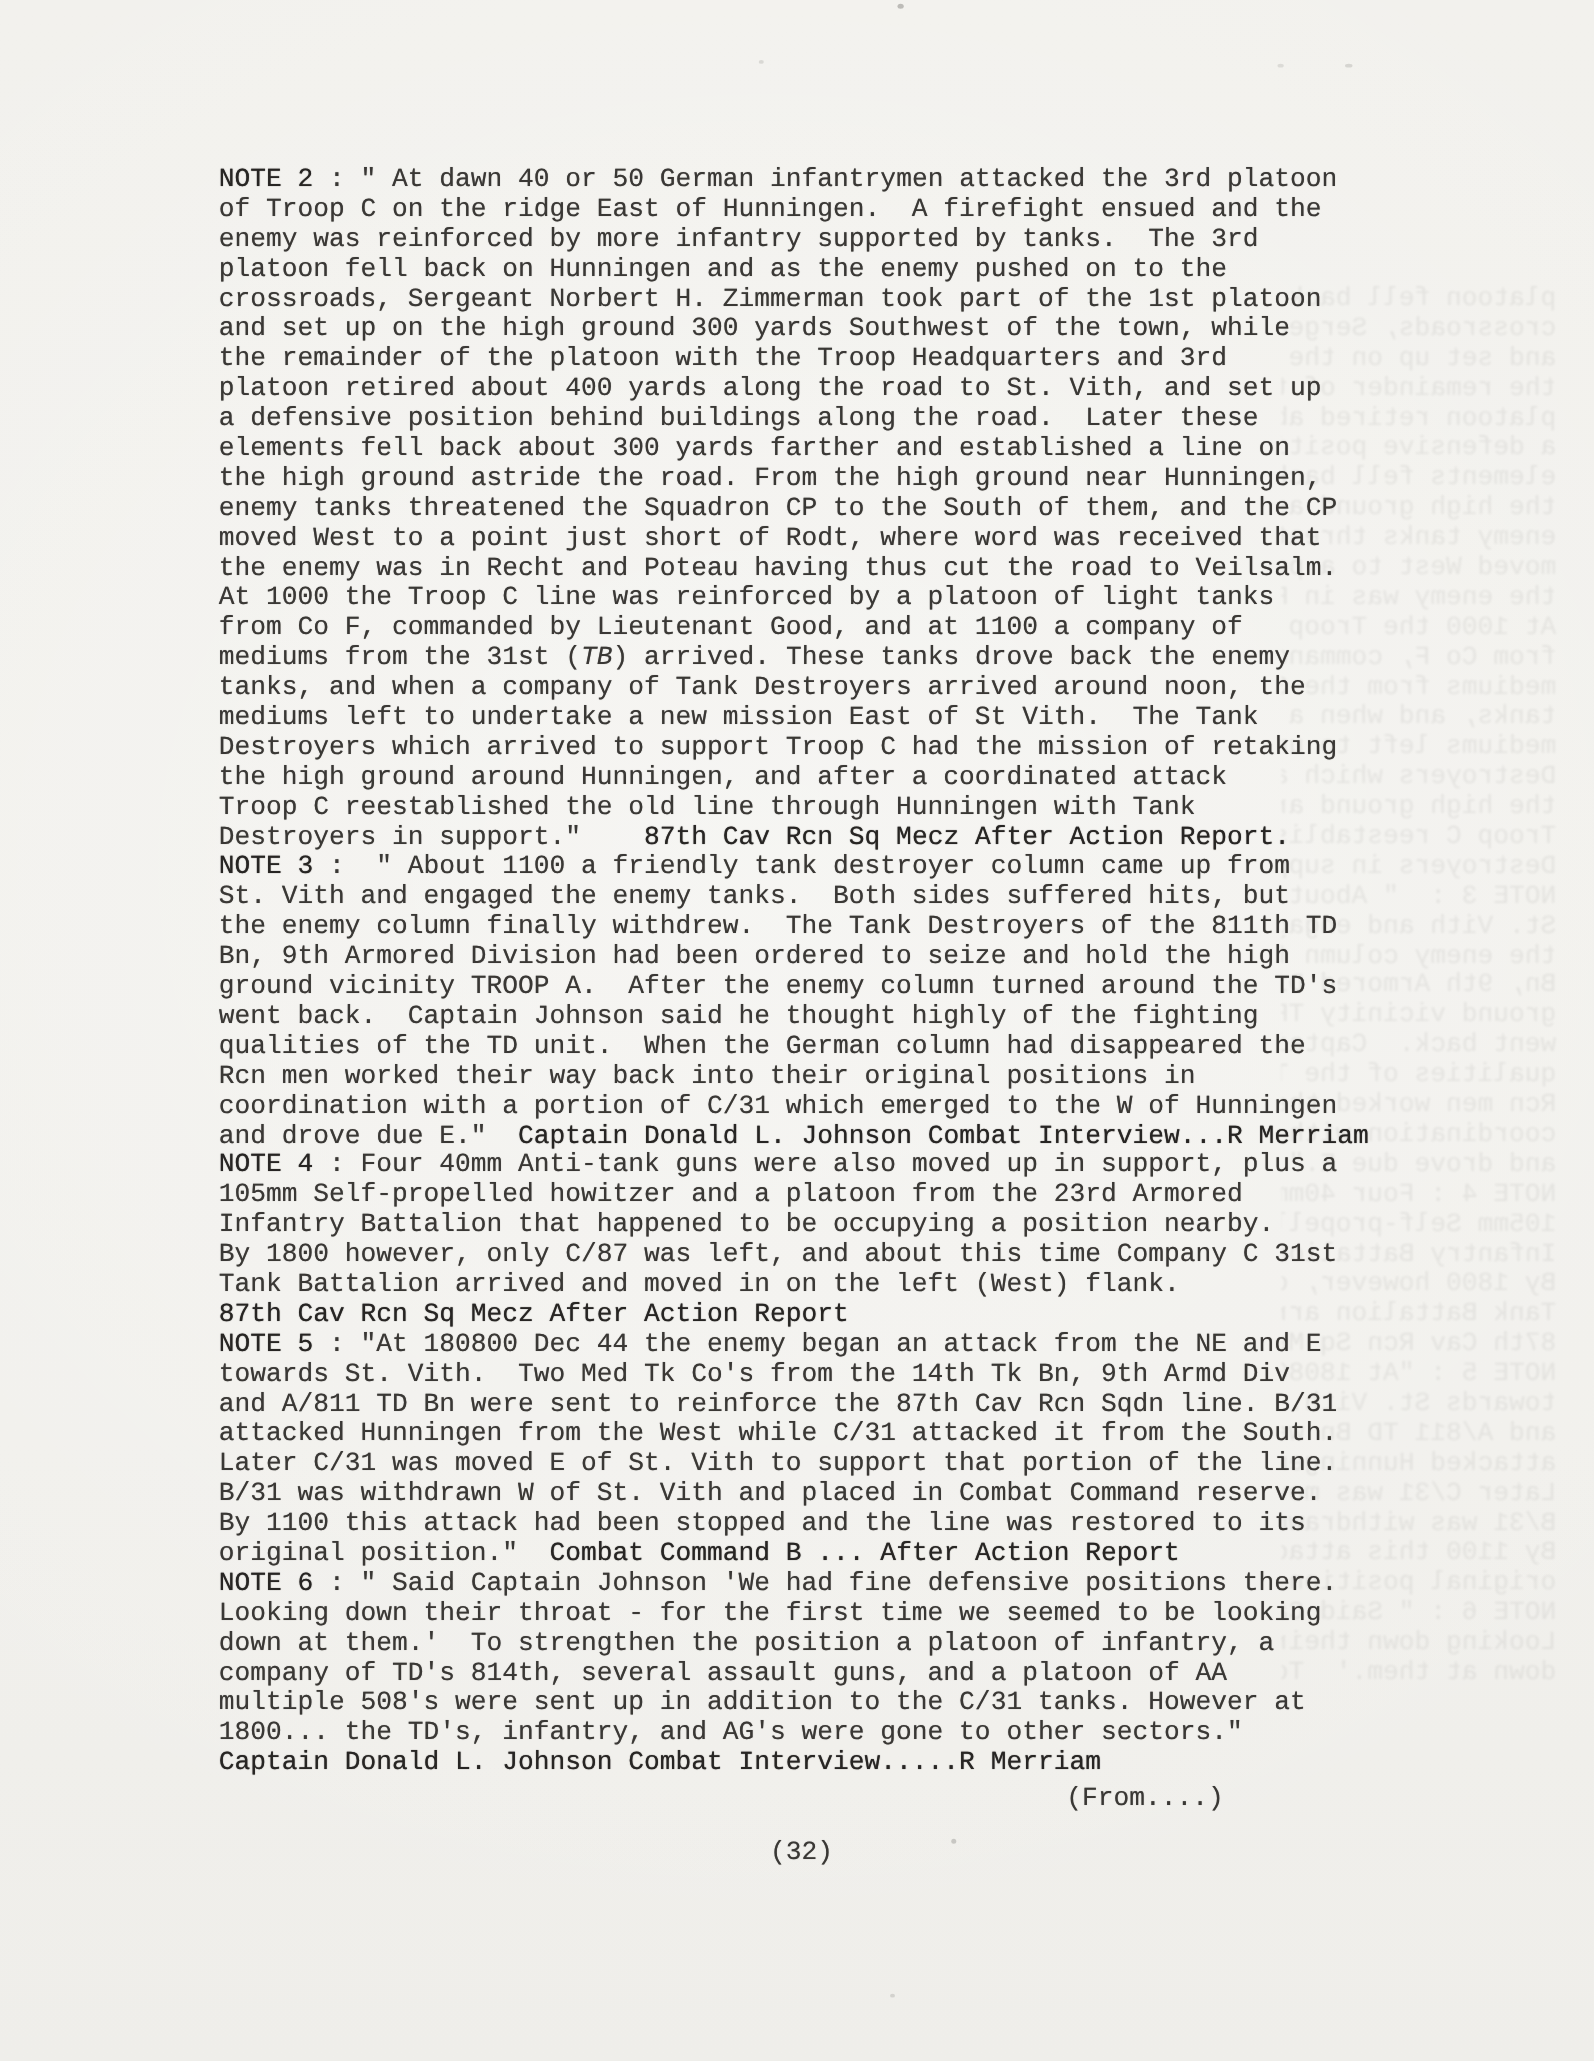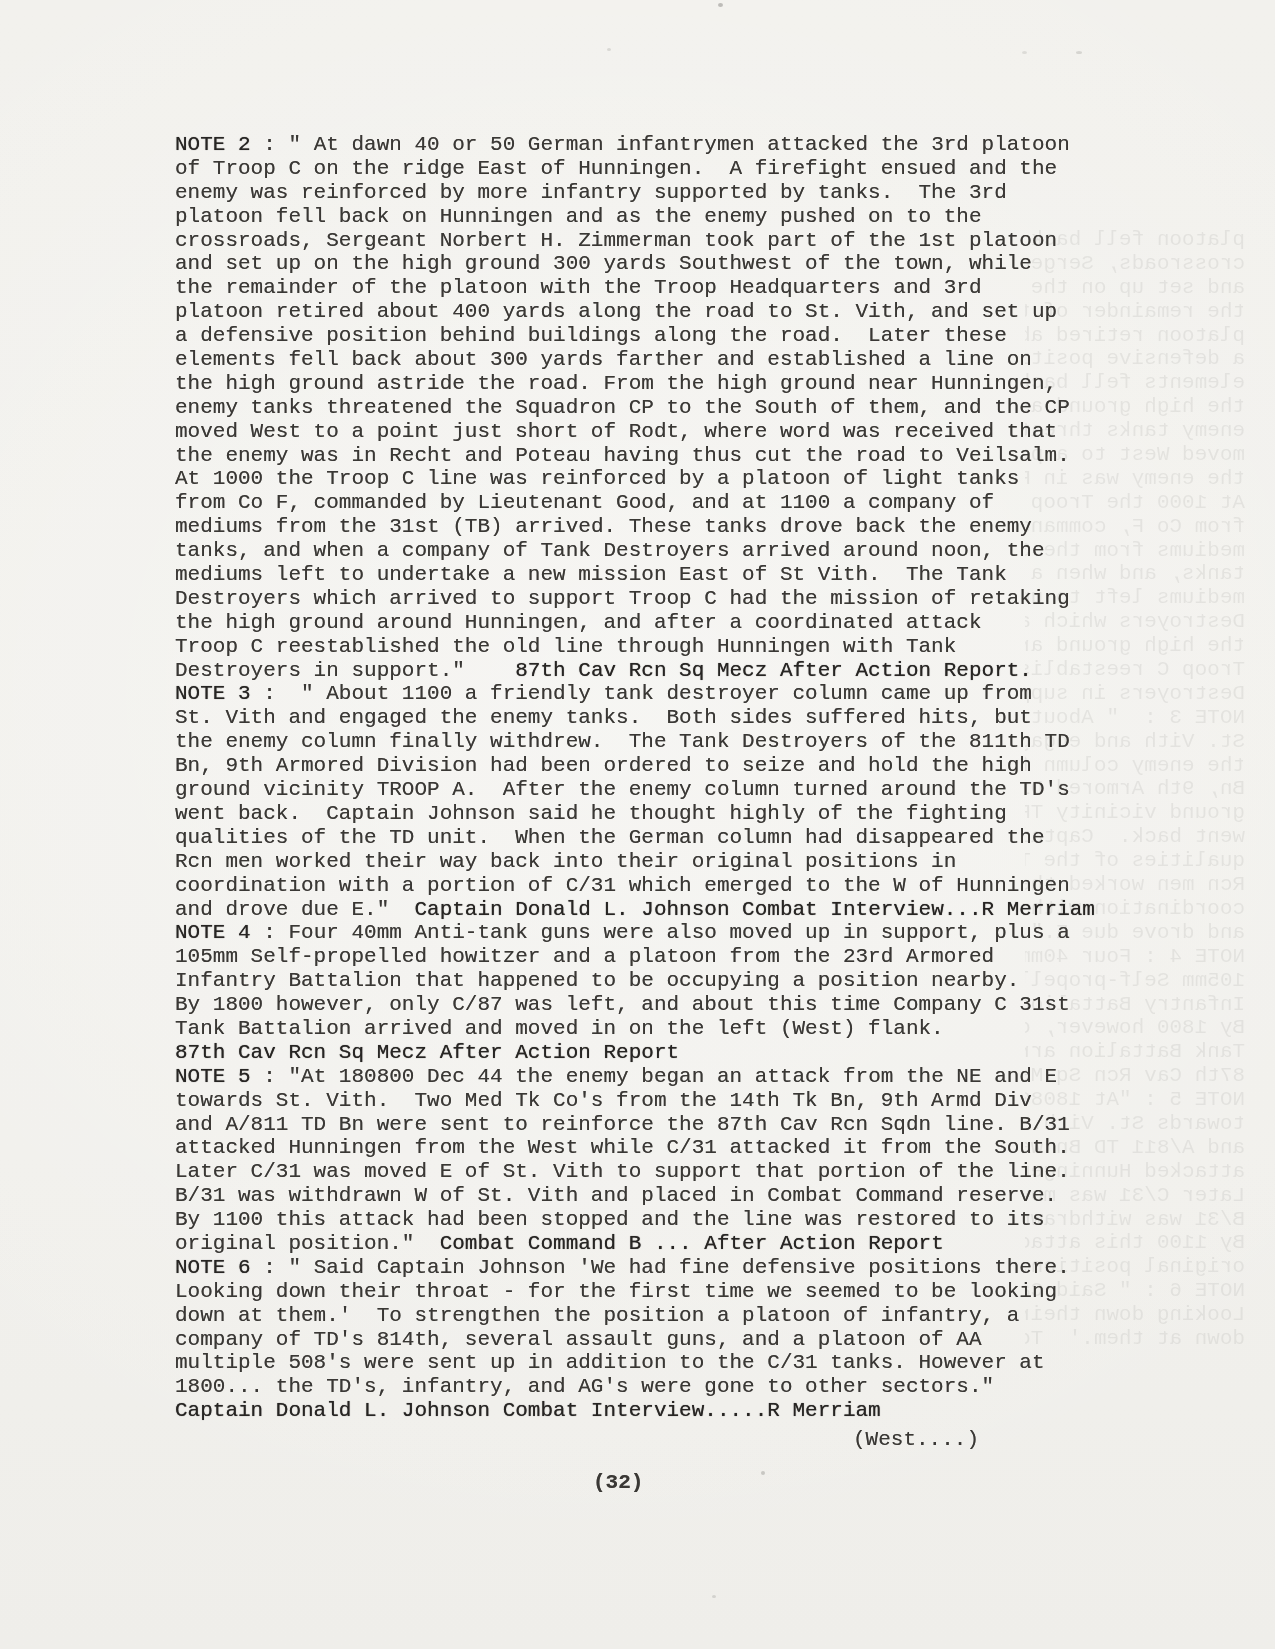--- a/index.html
+++ b/index.html
@@ -26,30 +26,30 @@
     font-size:21px;line-height:23.9px;
     color:var(--ink);
     white-space:pre;
     text-shadow:0 0 0.6px rgba(58,56,53,0.65);
   }
   .text .line{height:23.9px;}
   .text .b{
     font-weight:400;color:var(--ink-bold);
     text-shadow:0 0 0.8px rgba(30,28,26,0.8);
   }
-  .text .i{}
+  .text .i{font-style:italic;}
   
   .cont,.pagenum{
     position:absolute;
     font-size:21px;line-height:23.9px;white-space:pre;
     color:var(--ink);
     text-shadow:0 0 0.6px rgba(58,56,53,0.6);
   }
   .cont{left:853px;top:1428px;}
-  .pagenum{left:593px;top:1471px;font-weight:bold;}
+  .pagenum{left:616px;top:1471px;}
   
   .ghost{
     position:absolute;left:1025px;top:228px;width:220px;height:1210px;
     overflow:hidden;
     transform:scaleX(-1);
     opacity:0.085;
     filter:blur(0.7px);
     font-size:21px;line-height:23.9px;white-space:pre;
     color:#4a4a47;
     pointer-events:none;
@@ -63,21 +63,21 @@
   .speck.s4{left:1076px;top:51px;width:6px;height:3px;background:#d6d5d1;}
   .speck.s5{left:761px;top:1471px;width:4px;height:4px;background:#c8c7c3;}
   .speck.s6{left:712px;top:1595px;width:4px;height:3px;background:#d3d2ce;}
 </style>
 </head>
 <body>
 
 <div class="page">
   <div class="ghost" aria-hidden="true"><div>platoon fell back on Hunningen and as the enemy pushed on to the</div><div>crossroads, Sergeant Norbert H. Zimmerman took part of the 1st platoon</div><div>and set up on the high ground 300 yards Southwest of the town, while</div><div>the remainder of the platoon with the Troop Headquarters and 3rd</div><div>platoon retired about 400 yards along the road to St. Vith, and set up</div><div>a defensive position behind buildings along the road.  Later these</div><div>elements fell back about 300 yards farther and established a line on</div><div>the high ground astride the road. From the high ground near Hunningen,</div><div>enemy tanks threatened the Squadron CP to the South of them, and the CP</div><div>moved West to a point just short of Rodt, where word was received that</div><div>the enemy was in Recht and Poteau having thus cut the road to Veilsalm.</div><div>At 1000 the Troop C line was reinforced by a platoon of light tanks</div><div>from Co F, commanded by Lieutenant Good, and at 1100 a company of</div><div>mediums from the 31st (TB) arrived. These tanks drove back the enemy</div><div>tanks, and when a company of Tank Destroyers arrived around noon, the</div><div>mediums left to undertake a new mission East of St Vith.  The Tank</div><div>Destroyers which arrived to support Troop C had the mission of retaking</div><div>the high ground around Hunningen, and after a coordinated attack</div><div>Troop C reestablished the old line through Hunningen with Tank</div><div>Destroyers in support."    87th Cav Rcn Sq Mecz After Action Report.</div><div>NOTE 3 :  " About 1100 a friendly tank destroyer column came up from</div><div>St. Vith and engaged the enemy tanks.  Both sides suffered hits, but</div><div>the enemy column finally withdrew.  The Tank Destroyers of the 811th TD</div><div>Bn, 9th Armored Division had been ordered to seize and hold the high</div><div>ground vicinity TROOP A.  After the enemy column turned around the TD's</div><div>went back.  Captain Johnson said he thought highly of the fighting</div><div>qualities of the TD unit.  When the German column had disappeared the</div><div>Rcn men worked their way back into their original positions in</div><div>coordination with a portion of C/31 which emerged to the W of Hunningen</div><div>and drove due E."  Captain Donald L. Johnson Combat Interview...R Merriam</div><div>NOTE 4 : Four 40mm Anti-tank guns were also moved up in support, plus a</div><div>105mm Self-propelled howitzer and a platoon from the 23rd Armored</div><div>Infantry Battalion that happened to be occupying a position nearby.</div><div>By 1800 however, only C/87 was left, and about this time Company C 31st</div><div>Tank Battalion arrived and moved in on the left (West) flank.</div><div>87th Cav Rcn Sq Mecz After Action Report</div><div>NOTE 5 : "At 180800 Dec 44 the enemy began an attack from the NE and E</div><div>towards St. Vith.  Two Med Tk Co's from the 14th Tk Bn, 9th Armd Div</div><div>and A/811 TD Bn were sent to reinforce the 87th Cav Rcn Sqdn line. B/31</div><div>attacked Hunningen from the West while C/31 attacked it from the South.</div><div>Later C/31 was moved E of St. Vith to support that portion of the line.</div><div>B/31 was withdrawn W of St. Vith and placed in Combat Command reserve.</div><div>By 1100 this attack had been stopped and the line was restored to its</div><div>original position."  Combat Command B ... After Action Report</div><div>NOTE 6 : " Said Captain Johnson 'We had fine defensive positions there.</div><div>Looking down their throat - for the first time we seemed to be looking</div><div>down at them.'  To strengthen the position a platoon of infantry, a</div></div>
   <div class="text"><div class="line"><span class="b ">NOTE 2</span><span class=""> : " At dawn 40 or 50 German infantrymen attacked the 3rd platoon</span></div><div class="line"><span class="">of Troop C on the ridge East of Hunningen.  A firefight ensued and the</span></div><div class="line"><span class="">enemy was reinforced by more infantry supported by tanks.  The 3rd</span></div><div class="line"><span class="">platoon fell back on Hunningen and as the enemy pushed on to the</span></div><div class="line"><span class="">crossroads, Sergeant Norbert H. Zimmerman took part of the 1st platoon</span></div><div class="line"><span class="">and set up on the high ground 300 yards Southwest of the town, while</span></div><div class="line"><span class="">the remainder of the platoon with the Troop Headquarters and 3rd</span></div><div class="line"><span class="">platoon retired about 400 yards along the road to St. Vith, and set up</span></div><div class="line"><span class="">a defensive position behind buildings along the road.  Later these</span></div><div class="line"><span class="">elements fell back about 300 yards farther and established a line on</span></div><div class="line"><span class="">the high ground astride the road. From the high ground near Hunningen,</span></div><div class="line"><span class="">enemy tanks threatened the Squadron CP to the South of them, and the CP</span></div><div class="line"><span class="">moved West to a point just short of Rodt, where word was received that</span></div><div class="line"><span class="">the enemy was in Recht and Poteau having thus cut the road to Veilsalm.</span></div><div class="line"><span class="">At 1000 the Troop C line was reinforced by a platoon of light tanks</span></div><div class="line"><span class="">from Co F, commanded by Lieutenant Good, and at 1100 a company of</span></div><div class="line"><span class="">mediums from the 31st (</span><span class="i">TB</span><span class="">) arrived. These tanks drove back the enemy</span></div><div class="line"><span class="">tanks, and when a company of Tank Destroyers arrived around noon, the</span></div><div class="line"><span class="">mediums left to undertake a new mission East of St Vith.  The Tank</span></div><div class="line"><span class="">Destroyers which arrived to support Troop C had the mission of retaking</span></div><div class="line"><span class="">the high ground around Hunningen, and after a coordinated attack</span></div><div class="line"><span class="">Troop C reestablished the old line through Hunningen with Tank</span></div><div class="line"><span class="">Destroyers in support."    </span><span class="b ">87th Cav Rcn Sq Mecz After Action Report.</span></div><div class="line"><span class="b ">NOTE 3</span><span class=""> :  " About 1100 a friendly tank destroyer column came up from</span></div><div class="line"><span class="">St. Vith and engaged the enemy tanks.  Both sides suffered hits, but</span></div><div class="line"><span class="">the enemy column finally withdrew.  The Tank Destroyers of the 811th TD</span></div><div class="line"><span class="">Bn, 9th Armored Division had been ordered to seize and hold the high</span></div><div class="line"><span class="">ground vicinity TROOP A.  After the enemy column turned around the TD's</span></div><div class="line"><span class="">went back.  Captain Johnson said he thought highly of the fighting</span></div><div class="line"><span class="">qualities of the TD unit.  When the German column had disappeared the</span></div><div class="line"><span class="">Rcn men worked their way back into their original positions in</span></div><div class="line"><span class="">coordination with a portion of C/31 which emerged to the W of Hunningen</span></div><div class="line"><span class="">and drove due E."  </span><span class="b ">Captain Donald L. Johnson Combat Interview...R Merriam</span></div><div class="line"><span class="b ">NOTE 4</span><span class=""> : Four 40mm Anti-tank guns were also moved up in support, plus a</span></div><div class="line"><span class="">105mm Self-propelled howitzer and a platoon from the 23rd Armored</span></div><div class="line"><span class="">Infantry Battalion that happened to be occupying a position nearby.</span></div><div class="line"><span class="">By 1800 however, only C/87 was left, and about this time Company C 31st</span></div><div class="line"><span class="">Tank Battalion arrived and moved in on the left (West) flank.</span></div><div class="line"><span class="b ">87th Cav Rcn Sq Mecz After Action Report</span></div><div class="line"><span class="b ">NOTE 5</span><span class=""> : "At 180800 Dec 44 the enemy began an attack from the NE and E</span></div><div class="line"><span class="">towards St. Vith.  Two Med Tk Co's from the 14th Tk Bn, 9th Armd Div</span></div><div class="line"><span class="">and A/811 TD Bn were sent to reinforce the 87th Cav Rcn Sqdn line. B/31</span></div><div class="line"><span class="">attacked Hunningen from the West while C/31 attacked it from the South.</span></div><div class="line"><span class="">Later C/31 was moved E of St. Vith to support that portion of the line.</span></div><div class="line"><span class="">B/31 was withdrawn W of St. Vith and placed in Combat Command reserve.</span></div><div class="line"><span class="">By 1100 this attack had been stopped and the line was restored to its</span></div><div class="line"><span class="">original position."  </span><span class="b ">Combat Command B ... After Action Report</span></div><div class="line"><span class="b ">NOTE 6</span><span class=""> : " Said Captain Johnson 'We had fine defensive positions there.</span></div><div class="line"><span class="">Looking down their throat - for the first time we seemed to be looking</span></div><div class="line"><span class="">down at them.'  To strengthen the position a platoon of infantry, a</span></div><div class="line"><span class="">company of TD's 814th, several assault guns, and a platoon of AA</span></div><div class="line"><span class="">multiple 508's were sent up in addition to the C/31 tanks. However at</span></div><div class="line"><span class="">1800... the TD's, infantry, and AG's were gone to other sectors."</span></div><div class="line"><span class="b ">Captain Donald L. Johnson Combat Interview.....R Merriam</span></div></div>
-  <div class="cont">(West....)</div>
+  <div class="cont">(From....)</div>
   <div class="pagenum">(32)</div>
   <div class="speck s1"></div>
   <div class="speck s2"></div>
   <div class="speck s3"></div>
   <div class="speck s4"></div>
   <div class="speck s5"></div>
   <div class="speck s6"></div>
 </div>
 
 </body></html>

